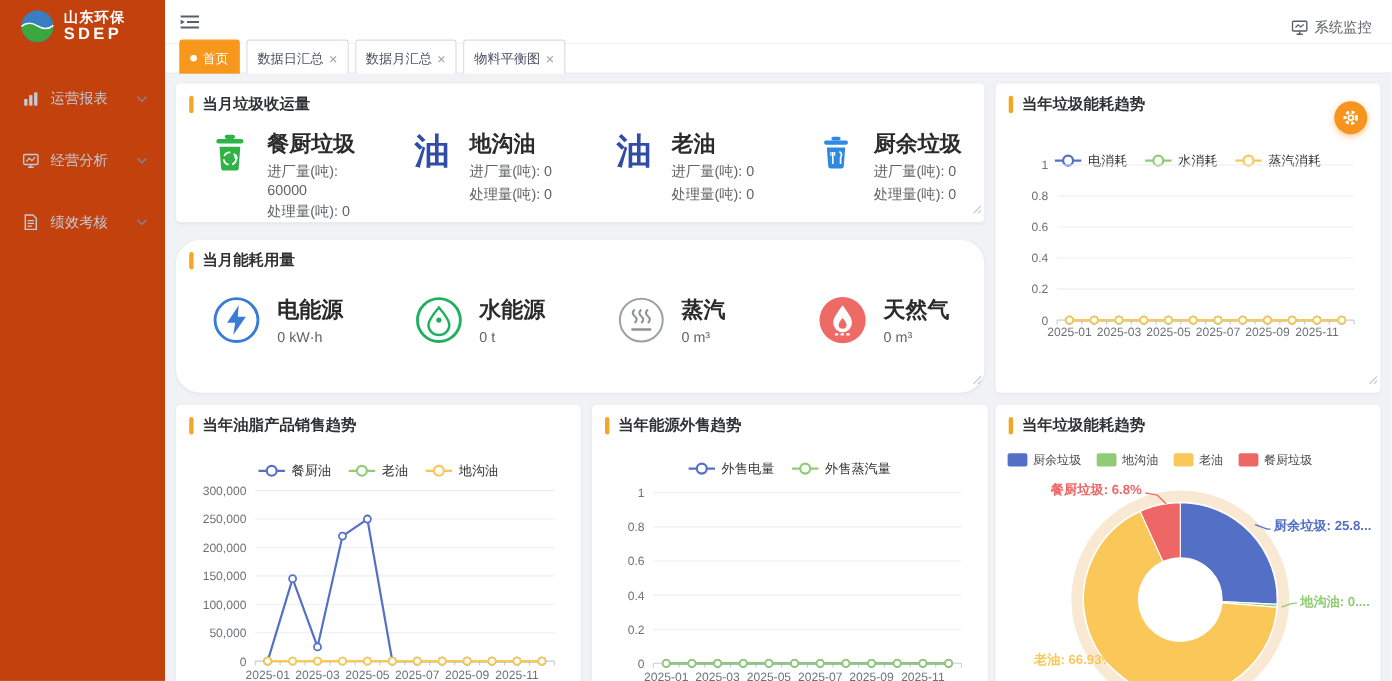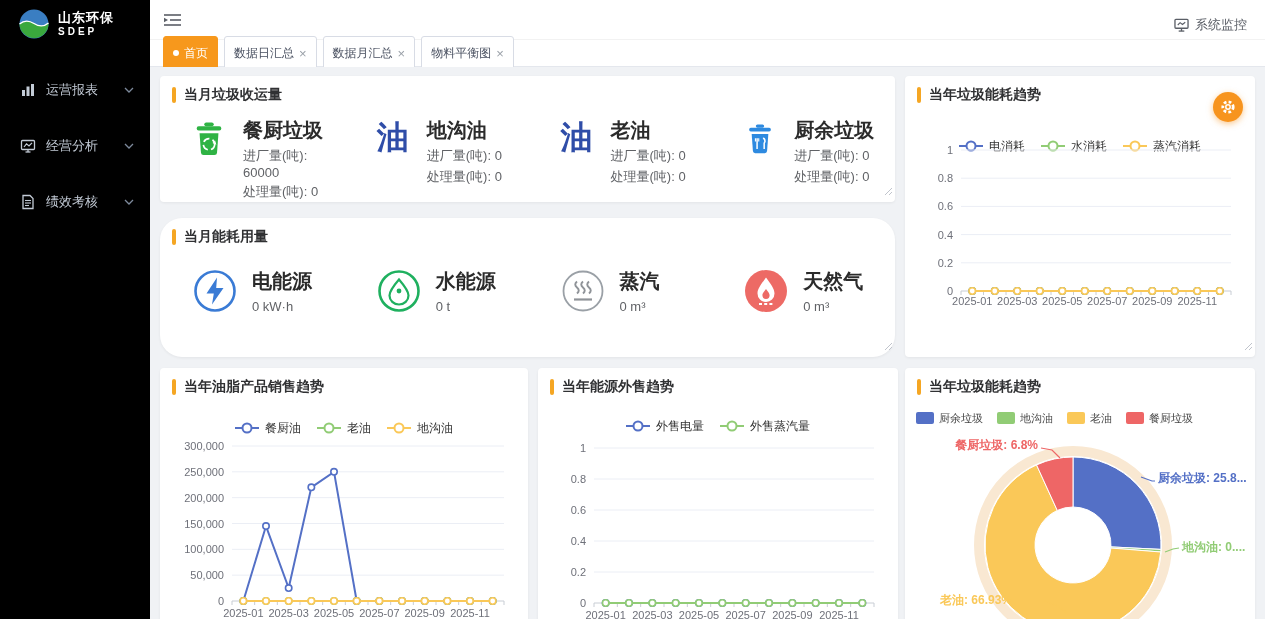--- a/index.html
+++ b/index.html
@@ -1,25 +1,25 @@
 <!DOCTYPE html>
 <html><head>
 <meta charset="utf-8">
 <style>
   * { margin:0; padding:0; box-sizing:border-box; }
   html,body { width:1265px; height:619px; overflow:hidden; background:#fff;
     font-family:"Liberation Sans","DejaVu Sans",sans-serif; }
   .root { position:relative; width:1265px; height:619px; }
 
   
-  .sidebar { position:absolute; left:0; top:0; width:150px; height:619px; background:#000000; }
+  .sidebar { position:absolute; left:0; top:0; width:150px; height:619px; background:#c2410c; }
   .logo { display:flex; align-items:center; gap:8px; padding:8px 0 8px 18px; height:48px; }
   .logo-text { color:#fff; line-height:1.1; }
   .logo-title { font-size:13px; font-weight:bold; letter-spacing:1px; }
-  .logo-sub { font-size:10px; font-weight:bold; letter-spacing:3px; }
+  .logo-sub { font-size:15px; font-weight:bold; letter-spacing:3px; }
   .menu { padding-top:14px; }
   .menu-item { display:flex; align-items:center; height:56px; padding:0 16px 0 20px;
     color:#c3cbd6; font-size:13px; cursor:pointer; }
   .menu-item .mi-icon { width:16px; height:16px; margin-right:10px; flex:none; }
   .menu-item .mi-label { flex:1; }
 
   
   .main { position:absolute; left:150px; top:0; width:1115px; height:619px; }
   .topbar { position:absolute; left:0; top:0; width:1115px; height:40px; background:#fff;
     border-bottom:1px solid #f2f2f2; display:flex; align-items:center; }

